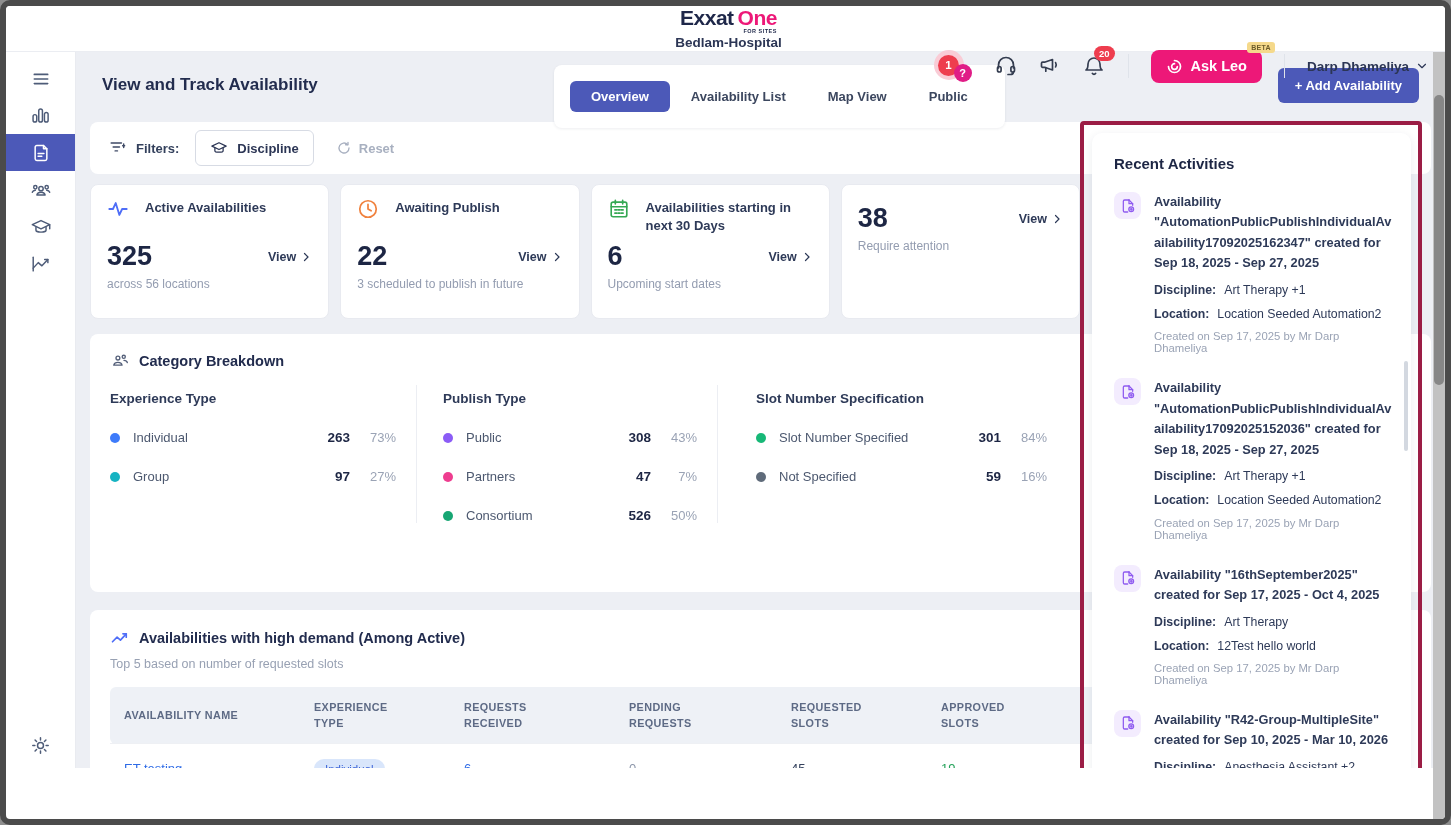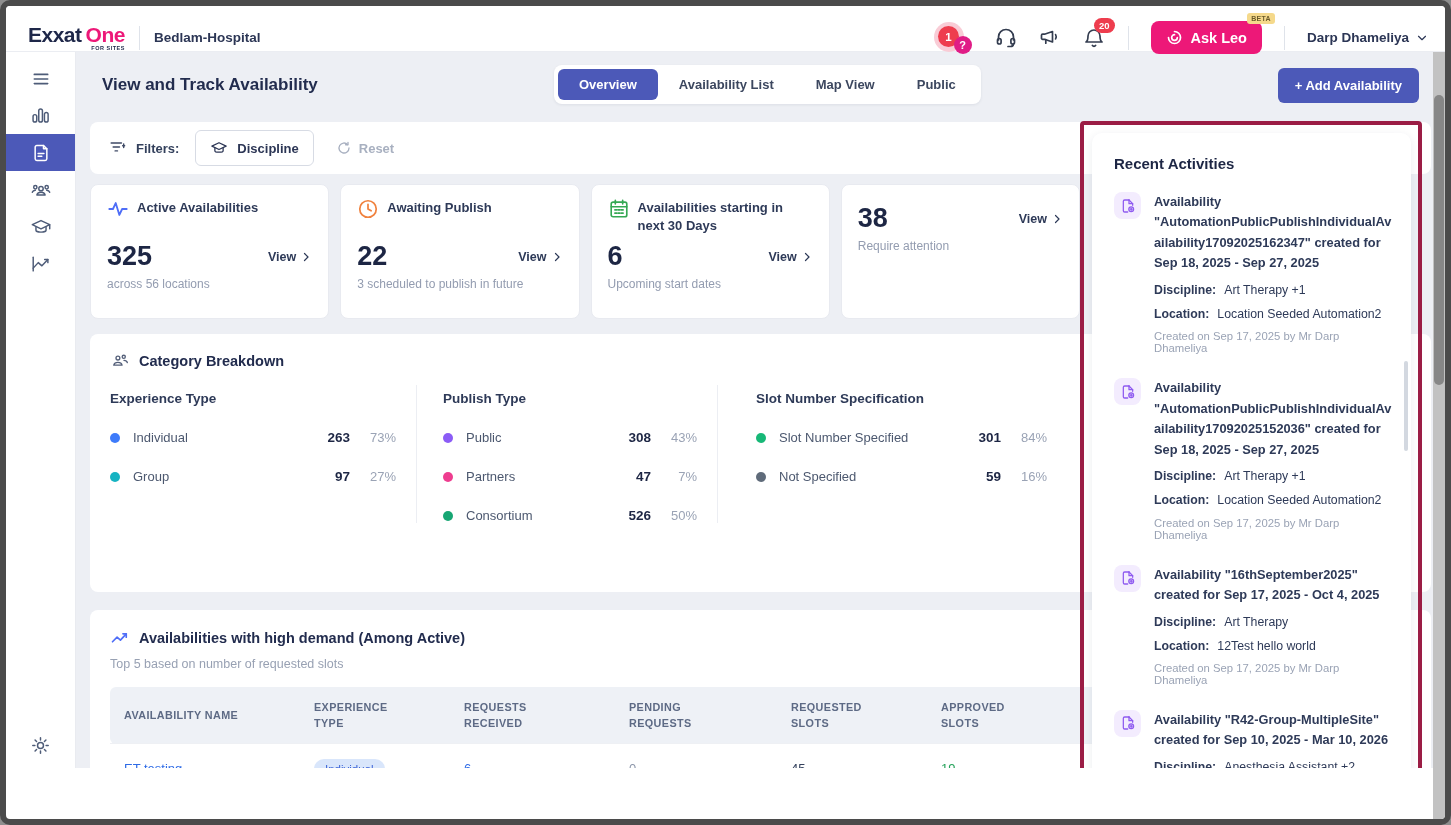--- a/index.html
+++ b/index.html
@@ -1,22 +1,22 @@
 <!DOCTYPE html>
 <html><head>
 <meta charset="utf-8">
 <style>
   * { box-sizing: border-box; }
   body { margin:0; background:#8e8e8e; font-family:"Liberation Sans", sans-serif; }
   .frame { width:1451px; height:825px; border:6px solid #4b4b4b; border-radius:10px;
            background:#fff; position:relative; overflow:hidden; }
 
   
-  .topbar { height:46px; display:flex; align-items:center; padding:18px 16px 0 22px;
-            background:#fff; border-bottom:1px solid #ebedf2; position:relative; z-index:6; }
+  .topbar { height:46px; display:flex; align-items:center; padding:1px 16px 0 22px;
+            background:#fff; border-bottom:1px solid #ebedf2; position:relative; z-index:6;flex-direction:column; }
   .logo { display:flex; align-items:flex-start; line-height:1; }
   .logo-exxat { font-size:21px; font-weight:bold; color:#1e2749; letter-spacing:-0.5px; }
   .logo-one-wrap { display:flex; flex-direction:column; align-items:flex-end; margin-left:4px; }
   .logo-one { font-size:21px; font-weight:bold; color:#ed1878; letter-spacing:-0.5px; }
   .logo-tag { font-size:5.5px; font-weight:bold; color:#1e2749; letter-spacing:.5px; margin-top:1px; }
   .tb-divider { width:1px; height:24px; background:#dfe3ea; margin:0 14px; }
   .org { font-size:13.5px; font-weight:700; color:#2c3655; }
   .tb-right { margin-left:auto; display:flex; align-items:center; gap:20px; }
   .notif-cluster { position:relative; width:40px; height:32px; }
   .notif-halo { position:absolute; left:0; top:0; width:30px; height:30px; border-radius:50%;
@@ -40,40 +40,40 @@
   .sidebar { width:70px; background:#fff; border-right:1px solid #e9ebf0; display:flex;
              flex-direction:column; padding-top:8px; position:relative; flex-shrink:0; }
   .side-item { height:37px; display:flex; align-items:center; justify-content:center; color:#4e5c78; cursor:pointer; }
   .side-item.active { background:#4c59b8; color:#fff; }
   .side-gear { position:absolute; bottom:12px; left:0; right:0; display:flex; justify-content:center; color:#4e5c78; cursor:pointer; }
 
   .main { flex:1; background:#edeff4; position:relative; overflow:hidden; }
 
   .page-header { display:flex; align-items:center; padding:16px 26px 12px 26px; height:62px; }
   .page-title { font-size:17px; font-weight:700; color:#222c4e; }
-  .tabs { position:absolute; left:478px; top:13px; background:#fff; border-radius:8px; padding:4px;
+  .tabs { position:absolute; left:478px; top:13px; background:#fff; border-radius:8px; padding:16px;
           display:flex; box-shadow:0 1px 3px rgba(25,35,65,.08); }
   .tab { padding:8px 21px; font-size:13px; font-weight:600; color:#3c475f; border-radius:6px; cursor:pointer; white-space:nowrap; }
   .tab.active { background:#4c59b8; color:#fff; }
   .add-btn { margin-left:auto; background:#4c59b8; color:#fff; font-size:13px; font-weight:600;
              padding:10px 17px; border-radius:6px; border:none; cursor:pointer; }
 
   .content { margin:0 14px; }
   .filter-bar { background:#fff; border-radius:8px; height:52px; display:flex; align-items:center;
                 padding:0 18px; margin-top:8px; }
   .filter-label { font-size:13px; font-weight:600; color:#33405c; margin-left:9px; }
   .discipline-btn { display:flex; gap:9px; align-items:center; border:1px solid #d7dbe4; background:#fff;
                     border-radius:6px; padding:8px 14px; font-size:13px; font-weight:700; color:#2c3655;
                     margin-left:16px; cursor:pointer; }
   .reset-btn { display:flex; gap:7px; align-items:center; color:#a8b0c0; font-size:13px; font-weight:600;
                margin-left:16px; background:none; border:none; cursor:pointer; }
 
   .cards-row { display:flex; gap:11px; margin-top:10px; width:990px; }
   .stat-card { flex:1; background:#fff; border:1px solid #e8eaf0; border-radius:8px; padding:14px 16px 12px; height:135px; }
-  .stat-head { display:flex; gap:8px; align-items:flex-start; font-size:13px; font-weight:600;
+  .stat-head { display:flex; gap:16px; align-items:flex-start; font-size:13px; font-weight:600;
                color:#2e3a58; line-height:1.35; min-height:38px; }
   .stat-head .ic { flex-shrink:0; margin-top:-1px; }
   .stat-value-row { display:flex; align-items:center; justify-content:space-between; margin-top:4px; }
   .stat-value { font-size:27px; font-weight:700; color:#1d2644; }
   .view-link { font-size:12.5px; font-weight:600; color:#2e3a58; display:flex; gap:4px; align-items:center; cursor:pointer; }
   .stat-sub { font-size:12px; color:#939cb0; margin-top:5px; }
   .ic-activity { color:#4f6ef7; } .ic-clock { color:#f0823f; } .ic-cal { color:#35a853; } .ic-warn { color:#e25555; }
 
   .breakdown-card { background:#fff; border-radius:8px; margin-top:15px; padding:17px 20px 22px; height:258px; }
   .card-title { display:flex; gap:9px; align-items:center; font-size:14.5px; font-weight:700; color:#222c4e; }

